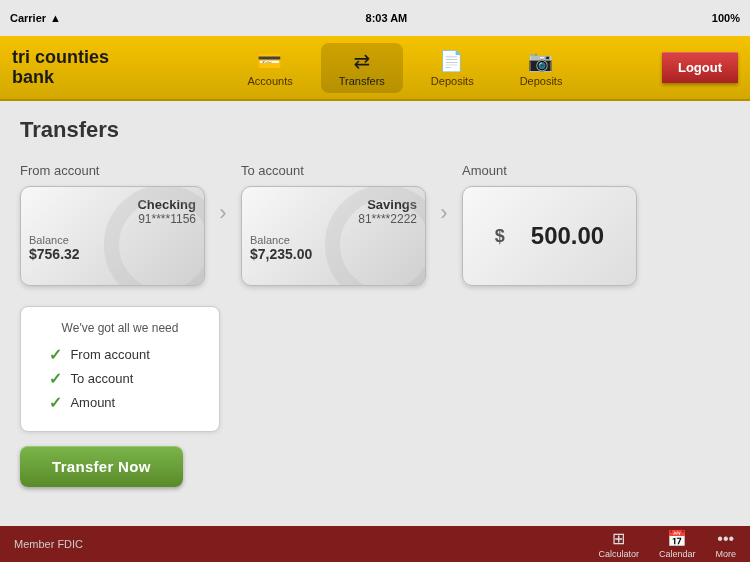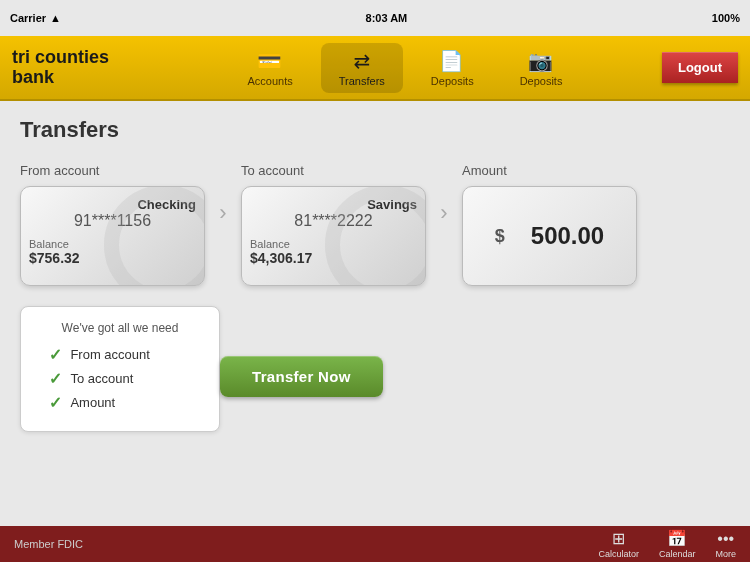--- a/index.html
+++ b/index.html
@@ -137,22 +137,22 @@
       border-radius: 50%;
       border: 15px solid rgba(180,180,180,0.25);
     }
     .account-name {
       text-align: right;
       font-size: 13px;
       font-weight: bold;
       color: #333;
     }
     .account-number {
-      text-align: center;
-      font-size: 16px;
+      text-align: right;
+      font-size: 12px;
       color: #555;
       margin-bottom: 8px;
     }
     .balance-label {
       font-size: 11px;
       color: #666;
     }
     .balance-amount {
       font-size: 14px;
       font-weight: bold;
@@ -195,22 +195,22 @@
     .amount-value {
       font-size: 24px;
       font-weight: bold;
       color: #222;
       margin-left: 20px;
     }
 
     
     .summary-section {
       display: flex;
-      flex-direction: row;
-      align-items: center;
+      flex-direction: column;
+      align-items: flex-start;
     }
     .summary-box {
       background: white;
       border-radius: 8px;
       border: 1px solid #ccc;
       padding: 14px 28px;
       width: 200px;
       margin-bottom: 14px;
       box-shadow: 0 1px 4px rgba(0,0,0,0.1);
     }
@@ -343,21 +343,21 @@
     </div>
 
     <div class="chevron-arrow">›</div>
 
     <div class="transfer-column">
       <span class="col-label">To account</span>
       <div class="account-card">
         <div class="account-name">Savings</div>
         <div class="account-number">81****2222</div>
         <div class="balance-label">Balance</div>
-        <div class="balance-amount">$4,306.17</div>
+        <div class="balance-amount">$7,235.00</div>
       </div>
     </div>
 
     <div class="chevron-arrow">›</div>
 
     <div class="amount-column">
       <span class="col-label">Amount</span>
       <div class="amount-box">
         <span class="dollar-sign">$</span>
         <span class="amount-value">500.00</span>

